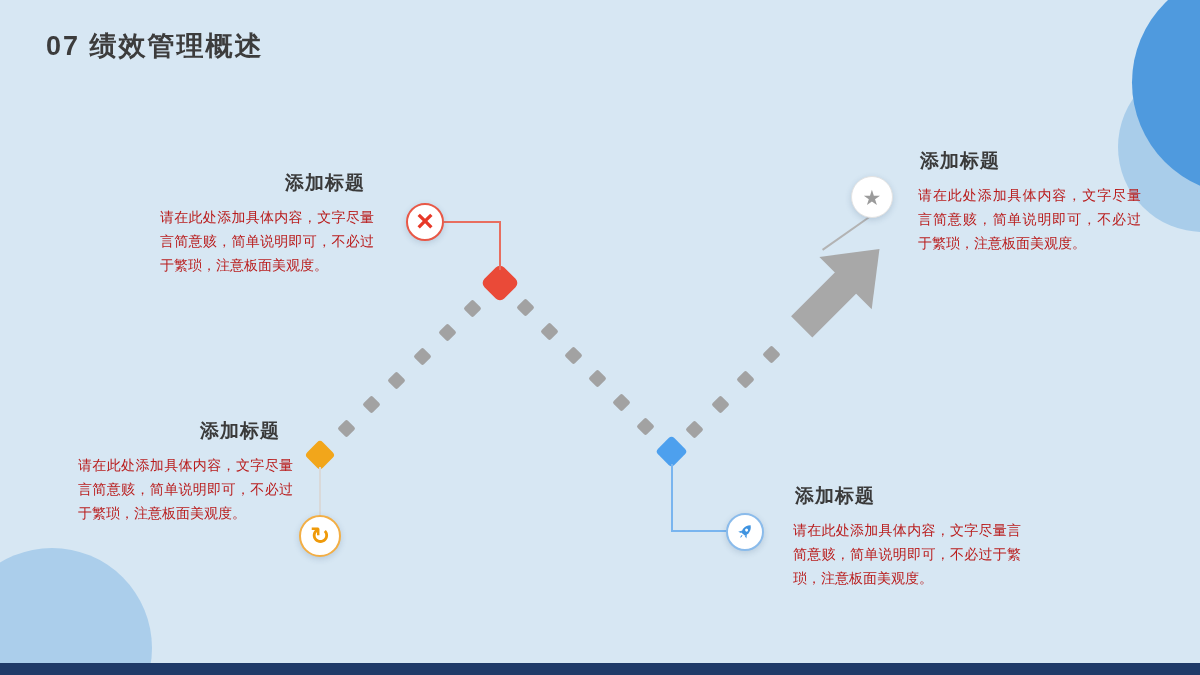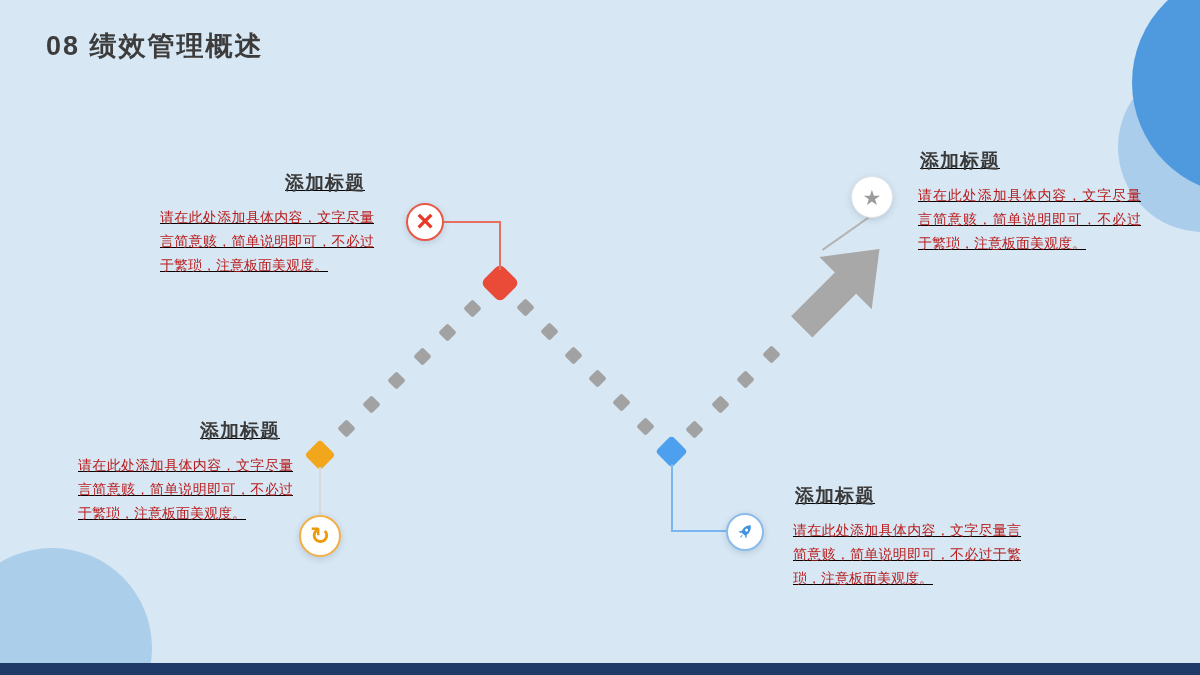--- a/index.html
+++ b/index.html
@@ -48,21 +48,21 @@
   .circle-blue   { left:726px; top:513px; width:38px; height:38px; border:2px solid #8abbeb; }
   .circle-gray   { left:851px; top:176px; width:42px; height:42px; border:1px solid #e3e3e3; }
 
   .glyph-refresh { font-size:24px; font-weight:bold; color:#ef9a0a; line-height:1; }
   .glyph-close   { font-size:30px; font-weight:900; color:#e73828; line-height:1; margin-top:-3px; }
   .glyph-star    { font-size:21px; color:#9b9b9b; line-height:1; }
 
   .big-arrow { position:absolute; left:782px; top:228px; width:120px; height:120px; }
 
   
-  .item { position:absolute;text-decoration:underline; }
+  .item { position:absolute; }
   .item-title { font-size:19px; font-weight:bold; color:#3a3a3a; letter-spacing:1px; }
   .item-body  { margin-top:9px; font-size:14px; line-height:24px; color:#b91c1c; text-align:justify; }
 
   .item-red    { left:160px; top:170px; width:214px; }
   .item-red    .item-title { margin-left:125px; }
   .item-yellow { left:78px;  top:418px; width:215px; }
   .item-yellow .item-title { margin-left:122px; }
   .item-blue   { left:793px; top:483px; width:228px; }
   .item-blue   .item-title { margin-left:2px; }
   .item-gray   { left:918px; top:148px; width:223px; }
@@ -71,21 +71,21 @@
 </head>
 <body>
 
 <div class="slide">
 
   <div class="deco deco-tr-light"></div>
   <div class="deco deco-tr-blue"></div>
   <div class="deco deco-bl-light"></div>
   <div class="bottom-bar"></div>
 
-  <h1 class="slide-title">08 绩效管理概述</h1>
+  <h1 class="slide-title">07 绩效管理概述</h1>
 
   <div class="dot" style="left:340px;top:422px"></div>
   <div class="dot" style="left:365px;top:398px"></div>
   <div class="dot" style="left:390px;top:374px"></div>
   <div class="dot" style="left:416px;top:350px"></div>
   <div class="dot" style="left:441px;top:326px"></div>
   <div class="dot" style="left:466px;top:302px"></div>
 
   <div class="dot" style="left:519px;top:301px"></div>
   <div class="dot" style="left:543px;top:325px"></div>

